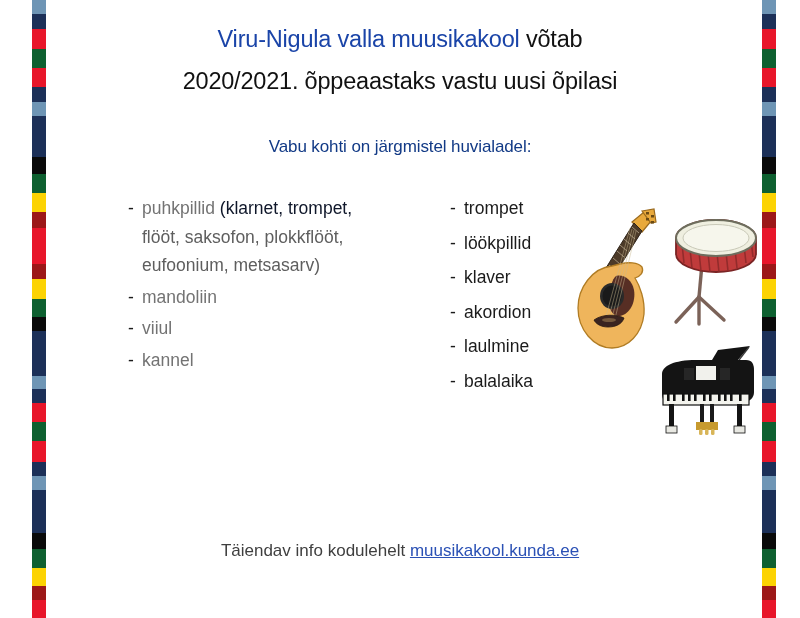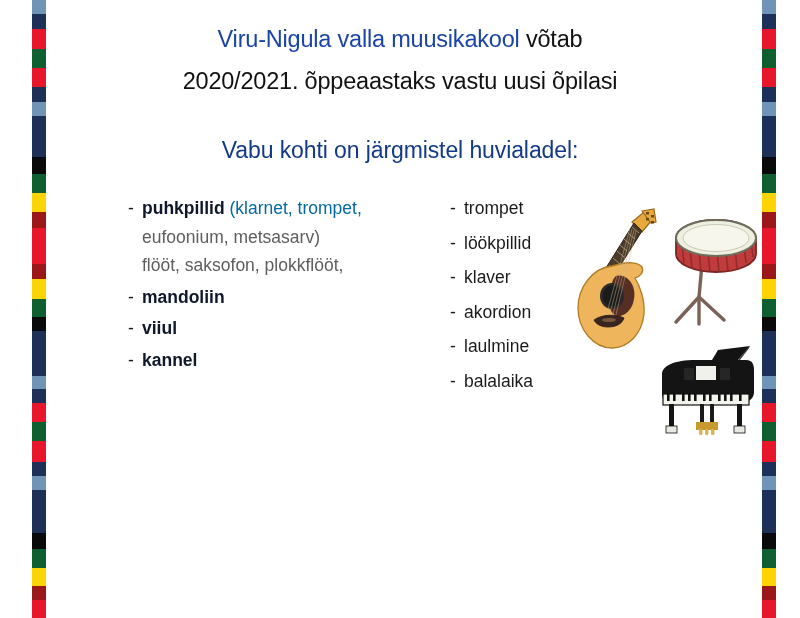--- a/index.html
+++ b/index.html
@@ -54,21 +54,21 @@
   }
   .headline .brand { color: #1a44a8; }
   .headline.second { margin-top: 18px; }
 
   .subhead {
     position: absolute;
     left: 60px;
     top: 137px;
     width: 680px;
     text-align: center;
-    font-size: 23px;
+    font-size: 17px;
     color: #123a86;
     font-weight: normal;
     letter-spacing: -0.1px;
   }
 
   
   .lists {
     position: absolute;
     left: 128px;
     top: 200px;
@@ -90,22 +90,22 @@
     margin-bottom: 13px;
   }
   .li .dash {
     width: 14px;
     flex: 0 0 14px;
     color: #1b1b1b;
     font-size: 17.5px;
     line-height: 1.0;
   }
   .li .txt { flex: 1; }
-  .li .strong { color: #0f172a; font-weight: 700; }
-  .li .light  { color: #0369a1; font-weight: 400; }
+  .li .strong { color: #737373; font-weight: 400; }
+  .li .light  { color: #0f172a; font-weight: 400; }
   .li .wrapline { display: block; margin-top: 11px; color: #5e5e5e; }
 
   .col-right .li { margin-bottom: 17px; }
 
   
   .notice {
     position: absolute;
     left: 60px;
     top: 452px;
     width: 680px;
@@ -219,22 +219,22 @@
   <div class="subhead">Vabu kohti on järgmistel huvialadel:</div>
 
   <div class="lists">
 
     <div class="col col-left">
 
       <div class="li">
         <span class="dash">-</span>
         <span class="txt">
           <span class="strong">puhkpillid</span><span class="light"> (klarnet, trompet,</span>
+          <span class="wrapline">flööt, saksofon, plokkflööt,</span>
           <span class="wrapline">eufoonium, metsasarv)</span>
-          <span class="wrapline">flööt, saksofon, plokkflööt,</span>
         </span>
       </div>
 
       <div class="li" style="margin-top:14px;">
         <span class="dash">-</span>
         <span class="txt strong">mandoliin</span>
       </div>
 
       <div class="li" style="margin-top:14px;">
         <span class="dash">-</span>
@@ -390,14 +390,17 @@
       <rect x="42" y="78" width="22" height="8" fill="#C79A2E"></rect>
       <g fill="#D8B558">
         <rect x="45" y="85" width="3.5" height="6" rx="1.5"></rect>
         <rect x="51" y="85" width="3.5" height="6" rx="1.5"></rect>
         <rect x="57" y="85" width="3.5" height="6" rx="1.5"></rect>
       </g>
     </svg>
   </div>
 
 
+  <div class="weblink-row">
+    <span>Täiendav info kodulehelt </span><a class="weblink" href="#">muusikakool.kunda.ee</a>
+  </div>
 
 </div>
 
 </body></html>

